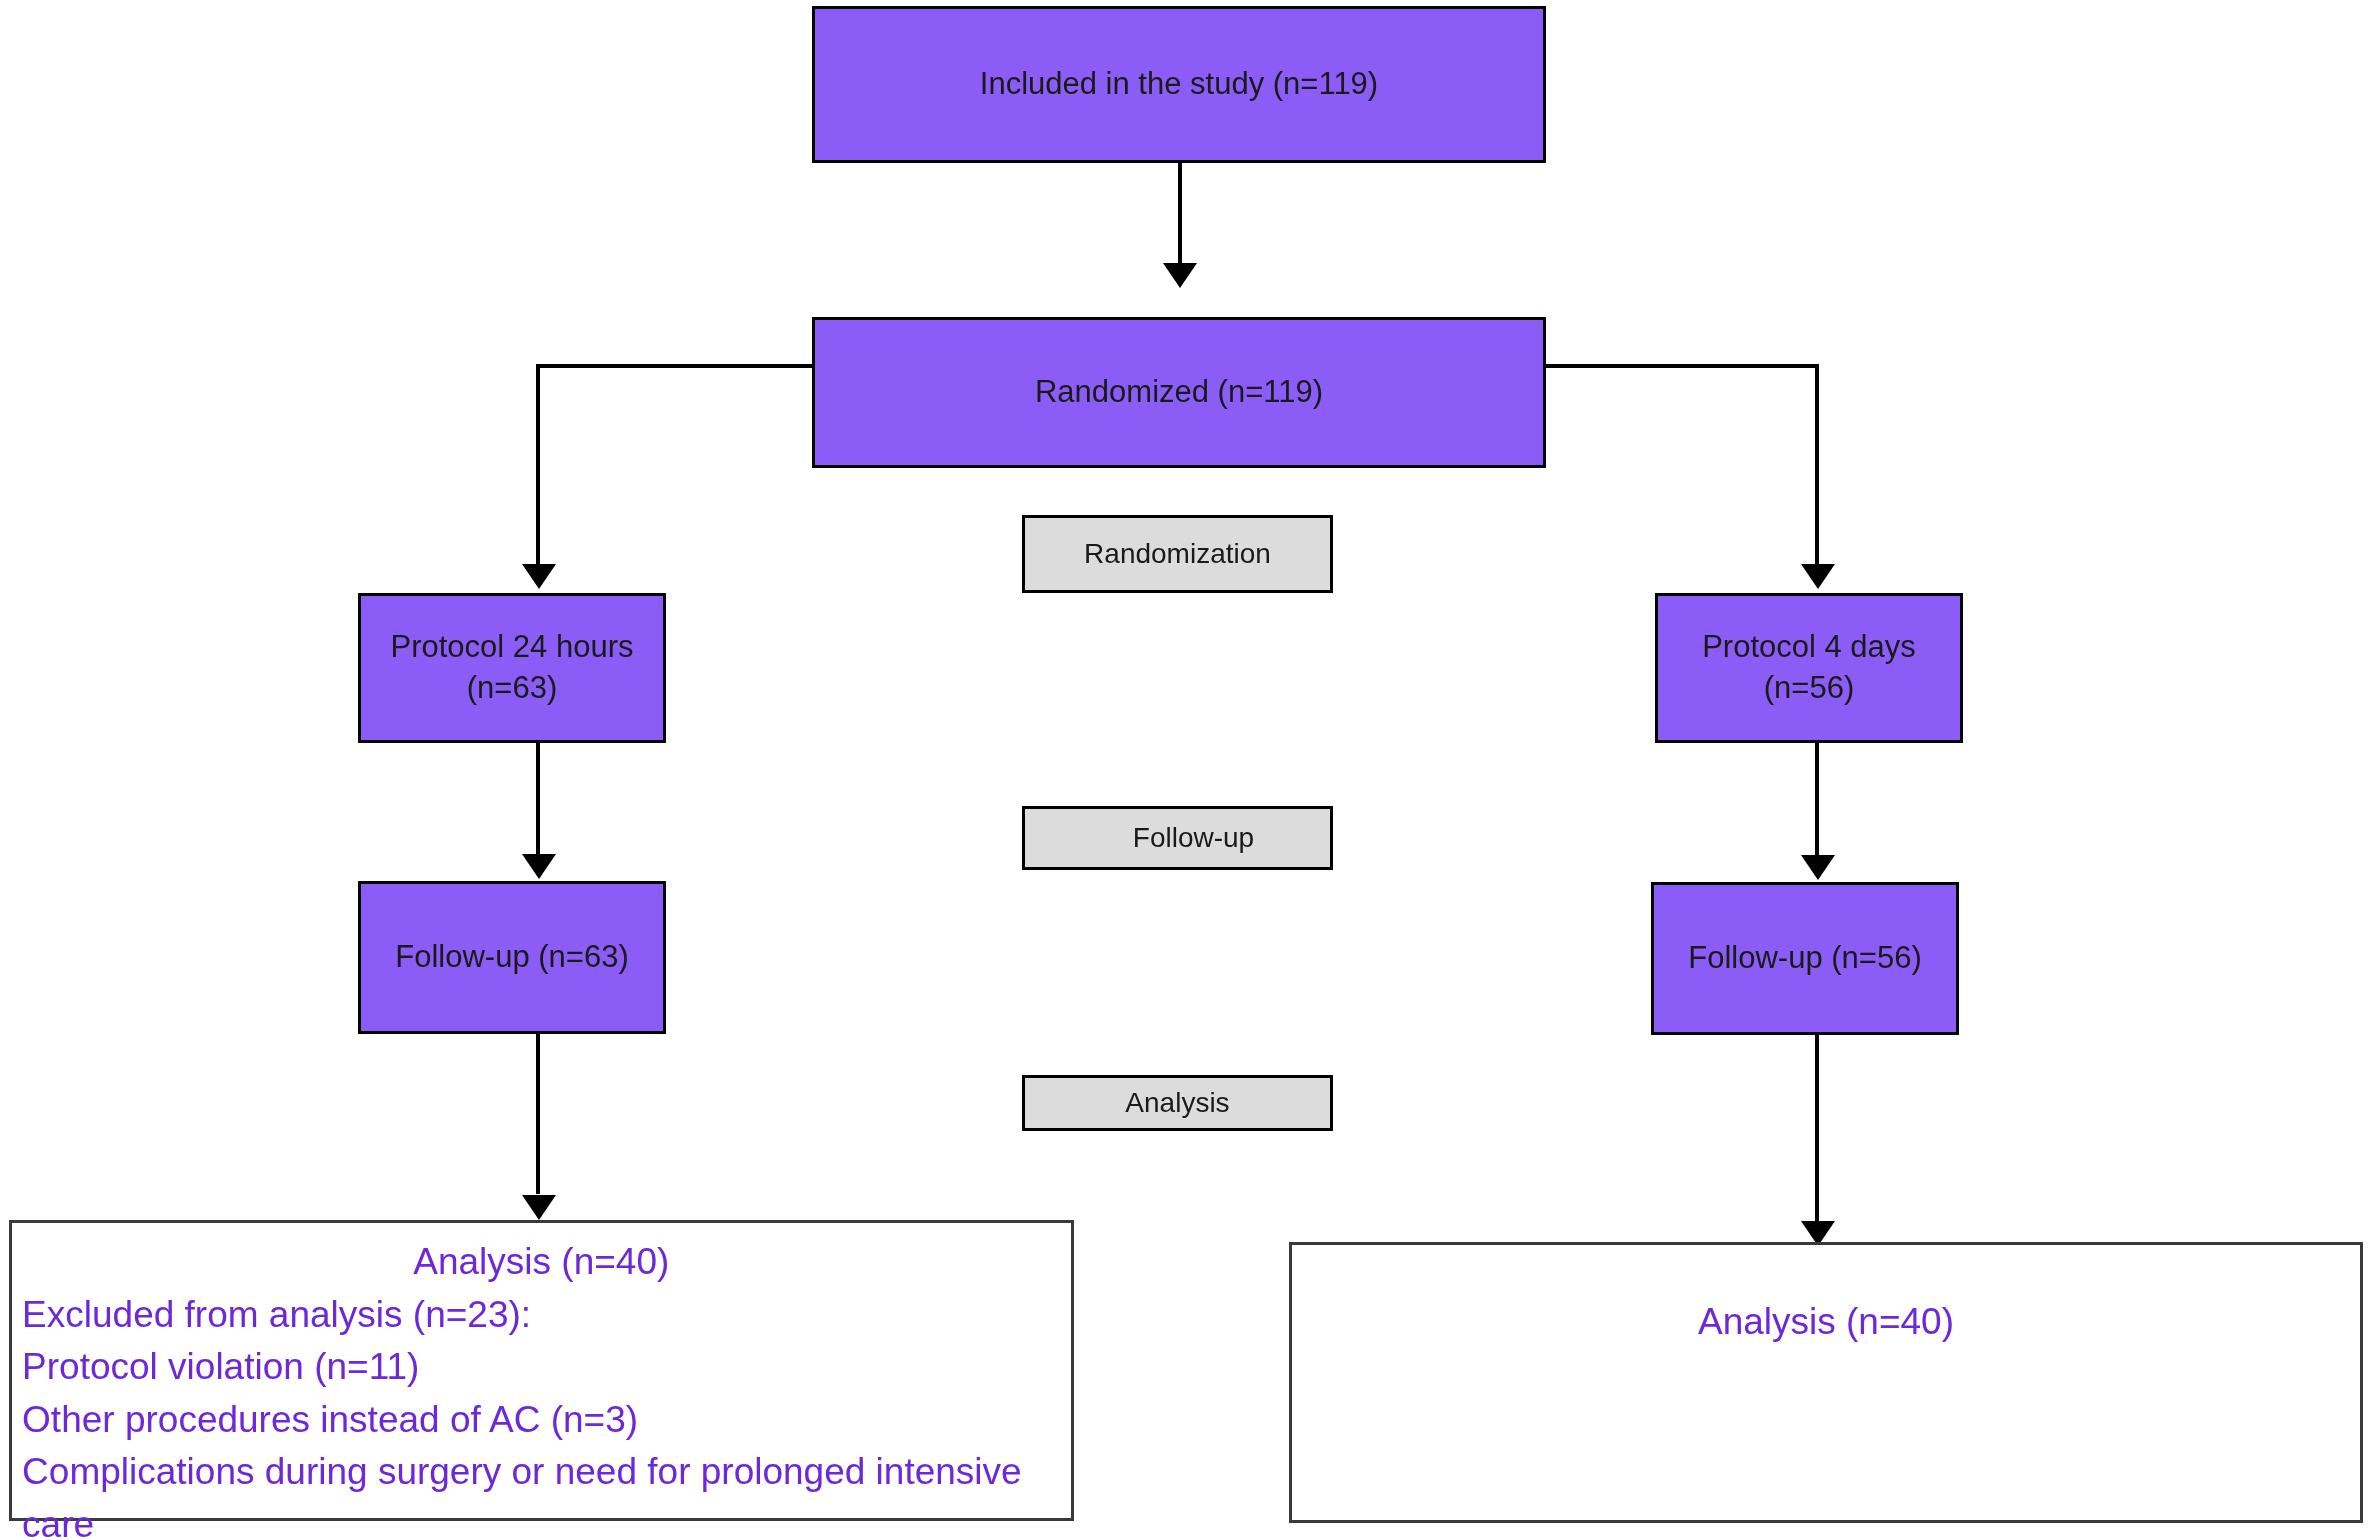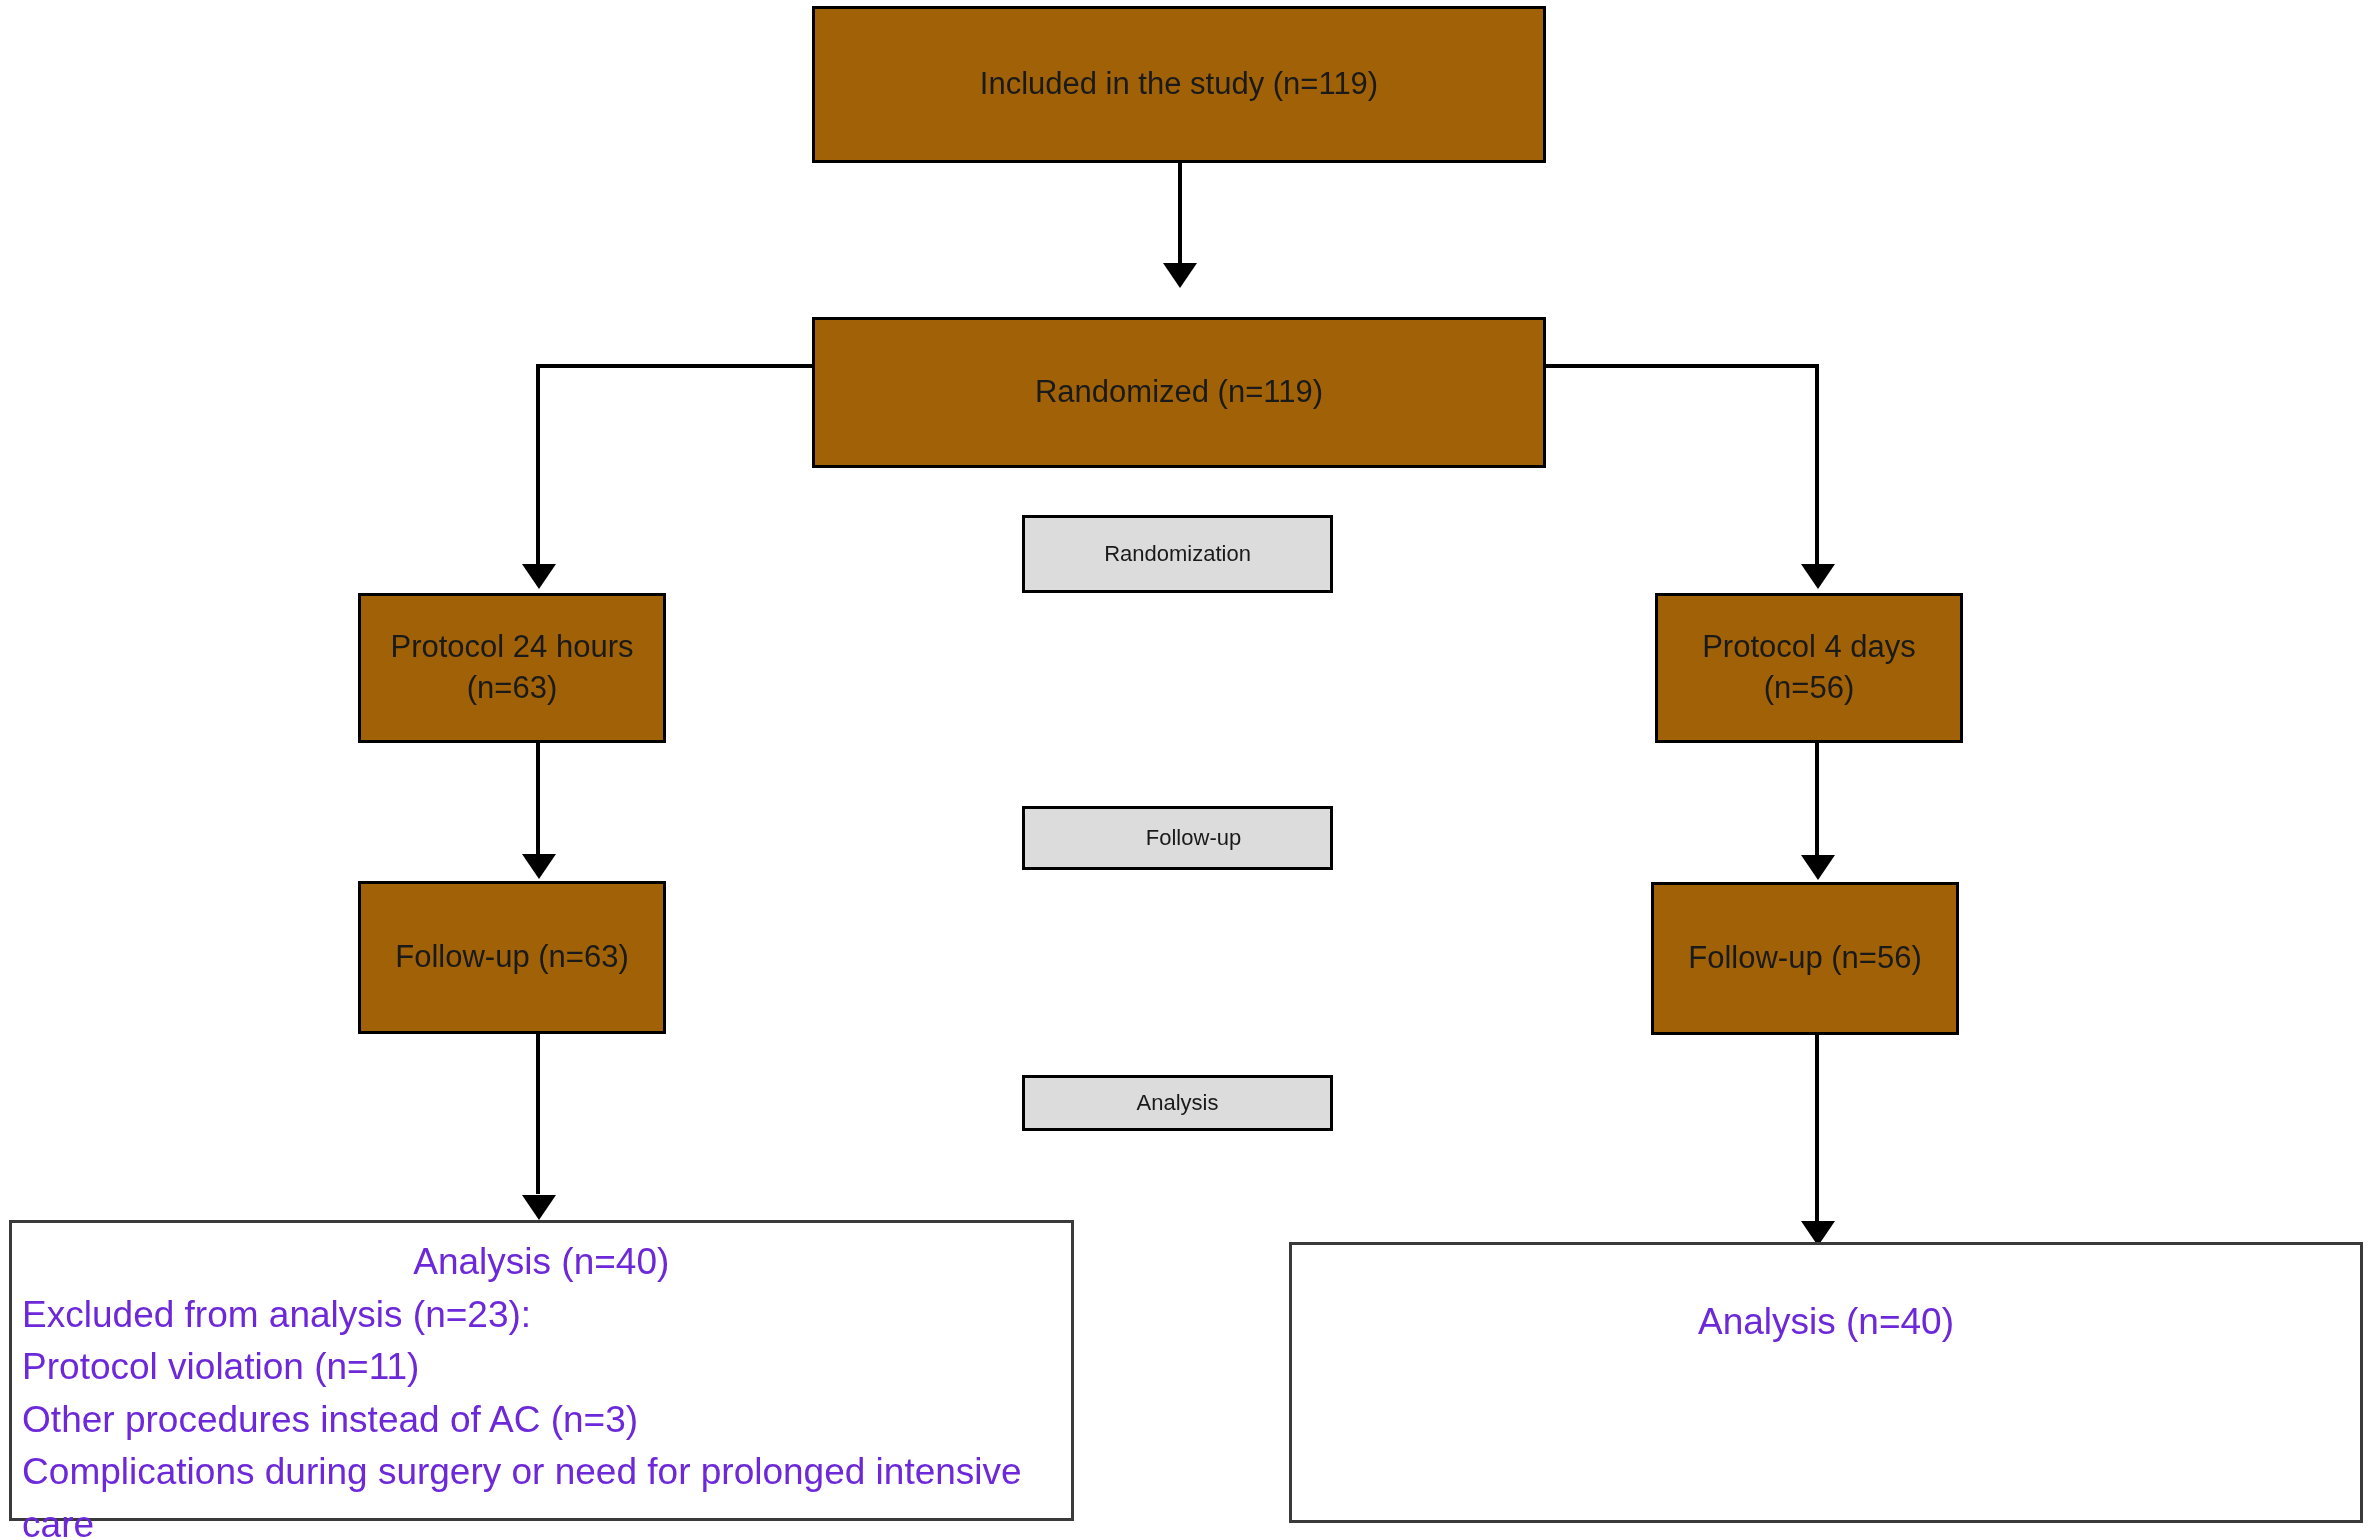--- a/index.html
+++ b/index.html
@@ -14,21 +14,21 @@
     position: relative;
     width: 2377px;
     height: 1541px;
     background: #ffffff;
     overflow: hidden;
   }
   .node {
     position: absolute;
     box-sizing: border-box;
     border: 3.7px solid #000000;
-    background: #a16207;
+    background: #8b5cf6;
     display: flex;
     align-items: center;
     justify-content: center;
     text-align: center;
     color: #1a1a1a;
     font-size: 31px;
     line-height: 1.32;
     z-index: 3;
   }
   .node .lines {
@@ -37,21 +37,21 @@
   .stage {
     position: absolute;
     box-sizing: border-box;
     border: 3.7px solid #000000;
     background: #dcdcdc;
     display: flex;
     align-items: center;
     justify-content: center;
     text-align: center;
     color: #1a1a1a;
-    font-size: 22px;
+    font-size: 28px;
     z-index: 3;
   }
   .bigbox {
     position: absolute;
     box-sizing: border-box;
     border: 3.7px solid #3a3a3a;
     background: #ffffff;
     z-index: 3;
     padding: 13.2px 10.3px 10.3px 10.3px;
     font-size: 37px;

